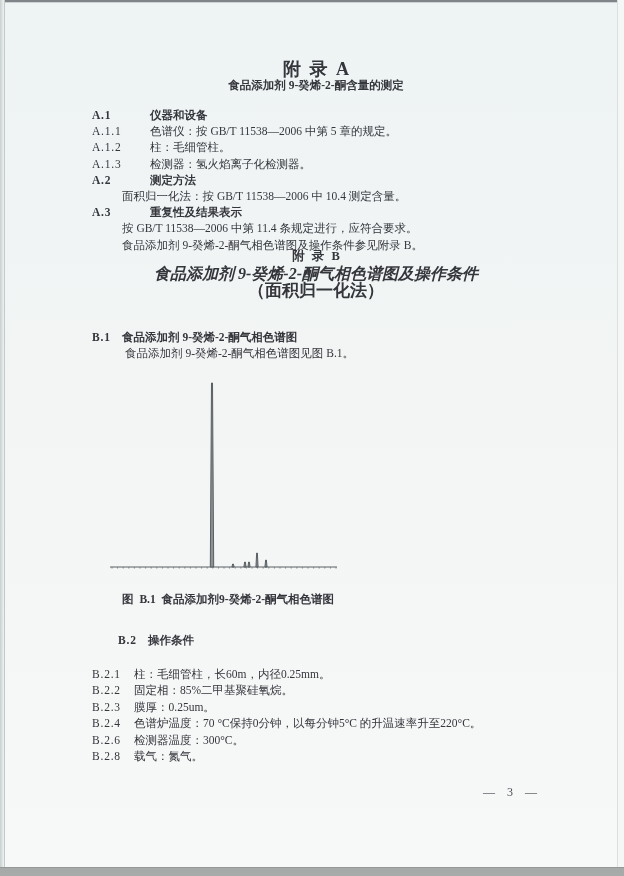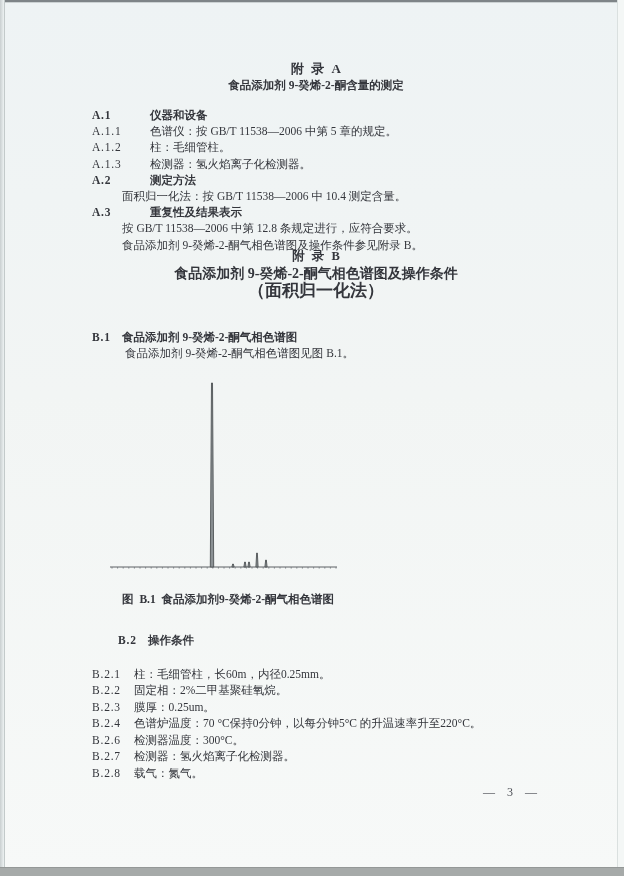--- a/index.html
+++ b/index.html
@@ -20,25 +20,25 @@
   .line{line-height:16.2px;white-space:nowrap;font-size:11.5px;}
   .num{display:inline-block;letter-spacing:0.8px;}
   .n58{width:58px;}
   .n34{width:30px;}
   .n42{width:42px;}
   .indent{padding-left:30px;}
   .heading{font-weight:700;}
 
   .apdx-head{position:absolute;left:92px;width:448px;text-align:center;}
   #apdxA{top:61px;}
-  #apdxA .t1{font-size:13px;word-spacing:4px;line-height:16px;}
+  #apdxA .t1{font-size:18px;word-spacing:4px;line-height:16px;}
   #apdxA .t2{font-size:11.5px;line-height:16px;}
   #apdxB{top:248px;}
   #apdxB .t1{font-size:12.5px;word-spacing:4px;line-height:17px;}
-  #apdxB .t2{font-size:14px;line-height:17px;}
+  #apdxB .t2{font-size:16px;line-height:17px;font-style:italic;}
   #apdxB .t3{font-size:17px;line-height:17px;}
 
   #secA{position:absolute;top:95px;left:92px;width:470px;margin-top:12px;}
   #secB1{position:absolute;top:329px;left:92px;width:470px;}
   #secB1 .indent2{padding-left:33px;}
   #figure{position:absolute;top:378px;left:105px;width:240px;height:196px;}
   #figure svg{display:block;}
   .trace{stroke:#5c6165;stroke-width:1;fill:none;}
   .tick{stroke:#70757a;stroke-width:0.8;}
   .peak{stroke:#4f5356;stroke-width:0.9;fill:#8b9194;}
@@ -73,21 +73,21 @@
       <div class="line"><span class="num n58">A.1.2</span><span>柱：毛细管柱。</span></div>
 
       <div class="line"><span class="num n58">A.1.3</span><span>检测器：氢火焰离子化检测器。</span></div>
 
       <div class="line heading"><span class="num n58">A.2</span><span>测定方法</span></div>
 
       <div class="line indent"><span>面积归一化法：按 GB/T 11538—2006 中 10.4 测定含量。</span></div>
 
       <div class="line heading"><span class="num n58">A.3</span><span>重复性及结果表示</span></div>
 
-      <div class="line indent"><span>按 GB/T 11538—2006 中第 12.8 条规定进行，应符合要求。</span></div>
+      <div class="line indent"><span>按 GB/T 11538—2006 中第 11.4 条规定进行，应符合要求。</span></div>
 
       <div class="line indent"><span>食品添加剂 9-癸烯-2-酮气相色谱图及操作条件参见附录 B。</span></div>
     </section>
 
   <header id="apdxB" class="apdx-head">
     <div class="t1 bold">附 录 B</div>
     <div class="t2 bold">食品添加剂 9-癸烯-2-酮气相色谱图及操作条件</div>
     <div class="t3 bold">（面积归一化法）</div>
   </header>
 
@@ -150,29 +150,28 @@
   </figure>
 
   <div id="caption" class="bold">图 B.1 食品添加剂9-癸烯-2-酮气相色谱图</div>
 
   <section id="secB2">
     <div class="line b2head"><span class="num n34 bold">B.2</span><span class="bold">操作条件</span></div>
     <div>
 
         <div class="line"><span class="num n42">B.2.1</span><span>柱：毛细管柱，长60m，内径0.25mm。</span></div>
 
-        <div class="line"><span class="num n42">B.2.2</span><span>固定相：2%二甲基聚硅氧烷。</span></div>
+        <div class="line"><span class="num n42">B.2.2</span><span>固定相：85%二甲基聚硅氧烷。</span></div>
 
         <div class="line"><span class="num n42">B.2.3</span><span>膜厚：0.25um。</span></div>
 
         <div class="line"><span class="num n42">B.2.4</span><span>色谱炉温度：70 °C保持0分钟，以每分钟5°C 的升温速率升至220°C。</span></div>
 
 
         <div class="line"><span class="num n42">B.2.6</span><span>检测器温度：300°C。</span></div>
 
-        <div class="line"><span class="num n42">B.2.7</span><span>检测器：氢火焰离子化检测器。</span></div>
 
         <div class="line"><span class="num n42">B.2.8</span><span>载气：氮气。</span></div>
       </div>
   </section>
 
   <div id="pageno">— 3 —</div>
 </div>
 
 </body></html>

